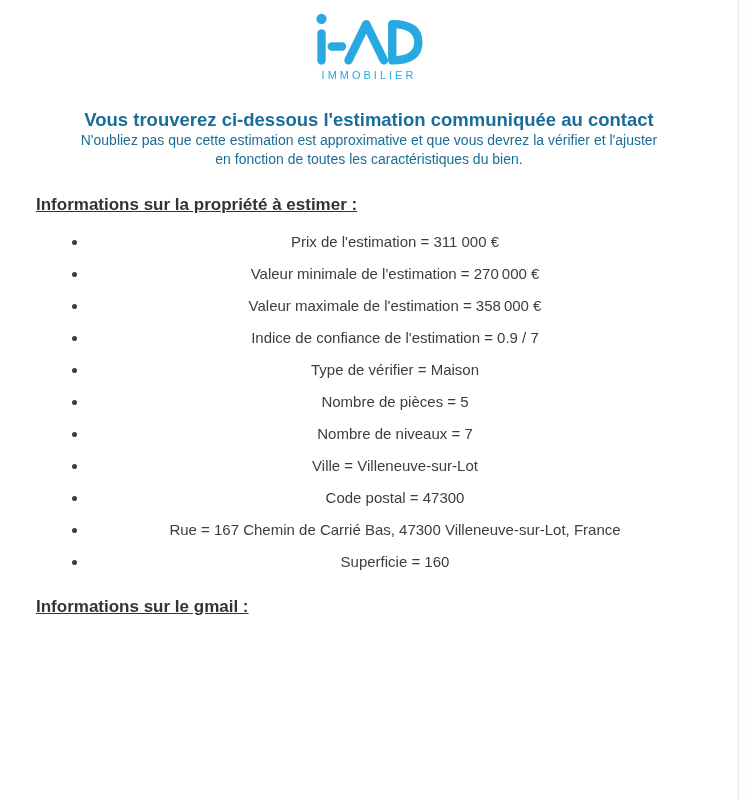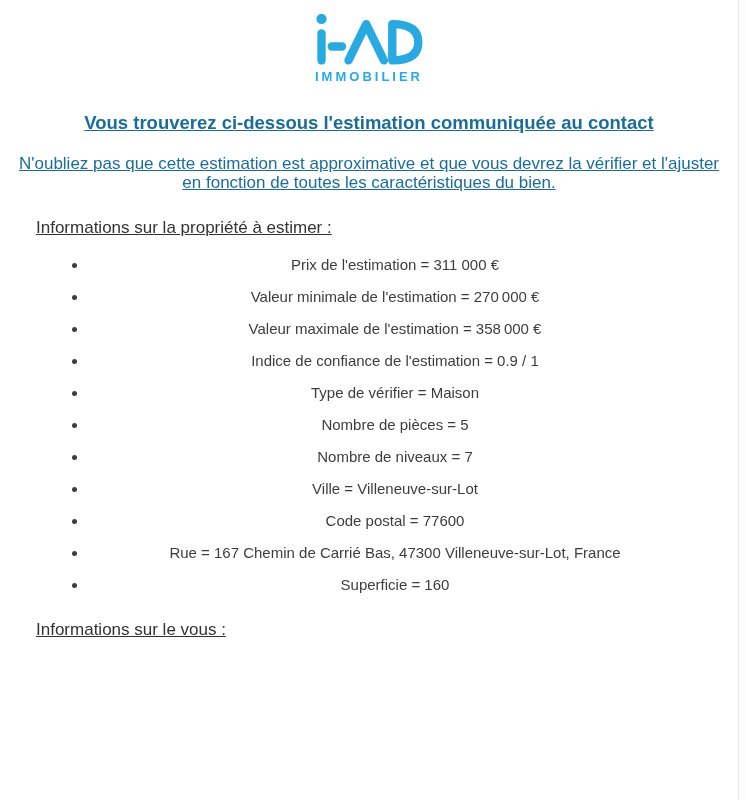--- a/index.html
+++ b/index.html
@@ -19,50 +19,49 @@
     padding-top: 12px;
     text-align: center;
   }
   .logo-mark {
     display: block;
     margin: 0 auto;
   }
   .logo-subtext {
     display: block;
     margin-top: 3px;
-    font-size: 13px;
-    font-weight: bold;
+    font-size: 11px;
+    font-weight: normal;
     letter-spacing: 3px;
     color: #29a9e1;
   }
   
   .header-block {
     margin-top: 28px;
     text-align: center;
     color: #1b6d99;
-    text-decoration: underline;
   }
   .header-title {
     font-size: 18.5px;
     font-weight: bold;
     line-height: 22px;
   }
   .header-subtitle {
-    margin-top: 20px;
-    font-size: 17px;
+    margin-top: 0;
+    font-size: 14px;
     line-height: 19px;
   }
   
   .section {
     margin: 26px 36px 0 36px;
     color: #3d3d3d;
   }
   .section-heading {
     font-size: 17px;
-    font-weight: normal;
+    font-weight: bold;
     color: #333333;
     text-decoration: underline;
   }
   .section ul {
     margin-top: 17px;
     padding-left: 52px;
     list-style-type: disc;
   }
   .section li {
     font-size: 15px;
@@ -102,28 +101,28 @@
       <div>en fonction de toutes les caractéristiques du bien.</div>
     </div>
   </div>
 
   <div class="section">
     <div class="section-heading">Informations sur la propriété à estimer :</div>
     <ul>
       <li>Prix de l'estimation = 311 000 €</li>
       <li>Valeur minimale de l'estimation = 270 000 €</li>
       <li>Valeur maximale de l'estimation = 358 000 €</li>
-      <li>Indice de confiance de l'estimation = 0.9 / 1</li>
+      <li>Indice de confiance de l'estimation = 0.9 / 7</li>
       <li>Type de vérifier = Maison</li>
       <li>Nombre de pièces = 5</li>
       <li>Nombre de niveaux = 7</li>
       <li>Ville = Villeneuve-sur-Lot</li>
-      <li>Code postal = 77600</li>
+      <li>Code postal = 47300</li>
       <li>Rue = 167 Chemin de Carrié Bas, 47300 Villeneuve-sur-Lot, France</li>
       <li>Superficie = 160</li>
     </ul>
   </div>
 
   <div class="section">
-    <div class="section-heading">Informations sur le vous :</div>
+    <div class="section-heading">Informations sur le gmail :</div>
   </div>
 
 </div>
 
 </body></html>

